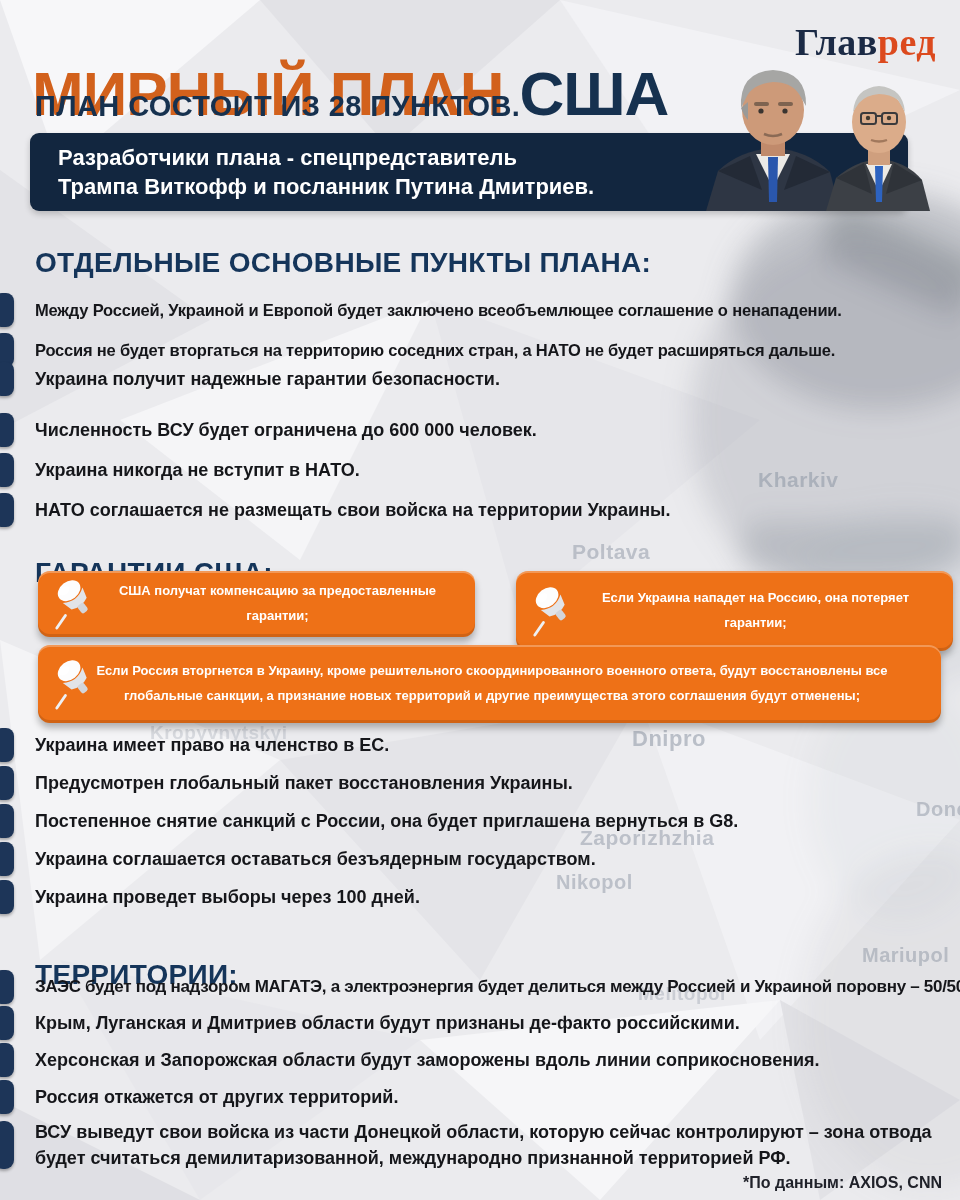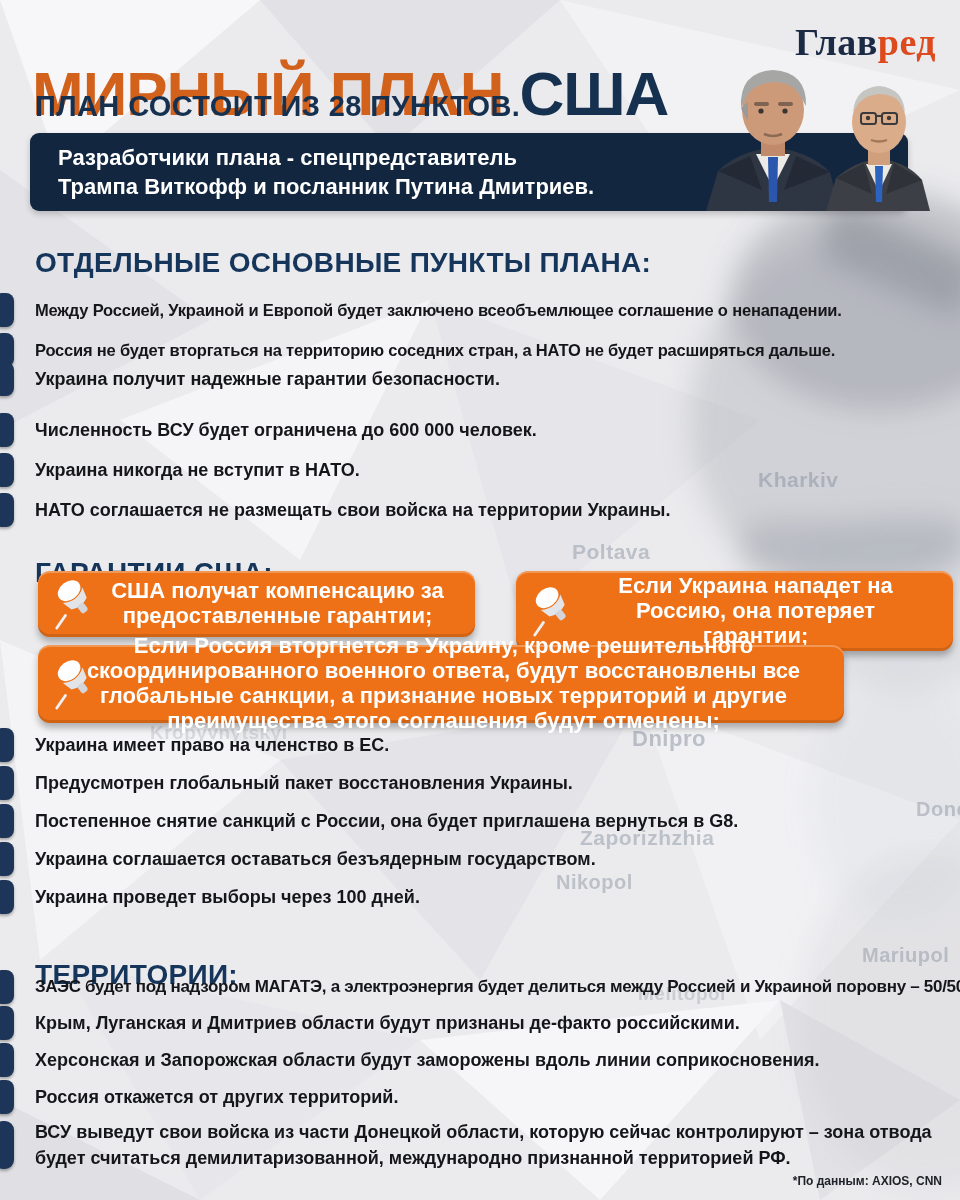--- a/index.html
+++ b/index.html
@@ -41,31 +41,31 @@
   .btext{margin:0 0 0 35px;font-size:18px;font-weight:bold;color:#15161a;white-space:nowrap;}
   .fit  .btext{font-size:16.5px;letter-spacing:-.2px;}
   .fit2 .btext{font-size:17px;letter-spacing:-.3px;}
   .bullet-row.twolines{height:58px;}
   .bullet-row.twolines .tab{height:48px;border-radius:9px;}
   .bullet-row.twolines .btext{white-space:normal;line-height:26px;}
 
   
   .card{
     position:absolute;z-index:5;background:#ee7117;border-radius:12px;
-    color:#ffffff;font-weight:bold;font-size:22px;line-height:25px;text-align:center;
+    color:#ffffff;font-weight:bold;font-size:13px;line-height:25px;text-align:center;
     display:flex;align-items:center;justify-content:center;
     padding:6px 24px 8px 66px;box-sizing:border-box;
     box-shadow:0 5px 7px rgba(0,0,0,.28), inset 0 2px 0 rgba(255,255,255,.28), inset 0 -3px 0 rgba(0,0,0,.12);
   }
   .card .pin{position:absolute;left:14px;top:50%;transform:translateY(-50%);width:46px;height:54px;}
   .card1{left:38px;top:571px;width:437px;height:66px;}
   .card2{left:516px;top:571px;width:437px;height:80px;}
-  .card3{left:38px;top:645px;width:806px;height:78px;padding-left:29px;}
-
-  .source-note{position:absolute;right:18px;top:1174px;z-index:5;font-size:12px;font-weight:bold;color:#20222a;}
+  .card3{left:38px;top:645px;width:903px;height:78px;padding-left:29px;}
+
+  .source-note{position:absolute;right:18px;top:1174px;z-index:5;font-size:16px;font-weight:bold;color:#20222a;}
 </style>
 </head>
 <body>
 
 <div class="poster">
 
   <svg class="bg-layer" viewBox="0 0 960 1200" preserveAspectRatio="none">
     <rect width="960" height="1200" fill="#ebebee"></rect>
     <polygon points="0,0 260,0 60,170" fill="#f7f7f9"></polygon>
     <polygon points="260,0 560,0 390,150" fill="#e2e2e6"></polygon>

